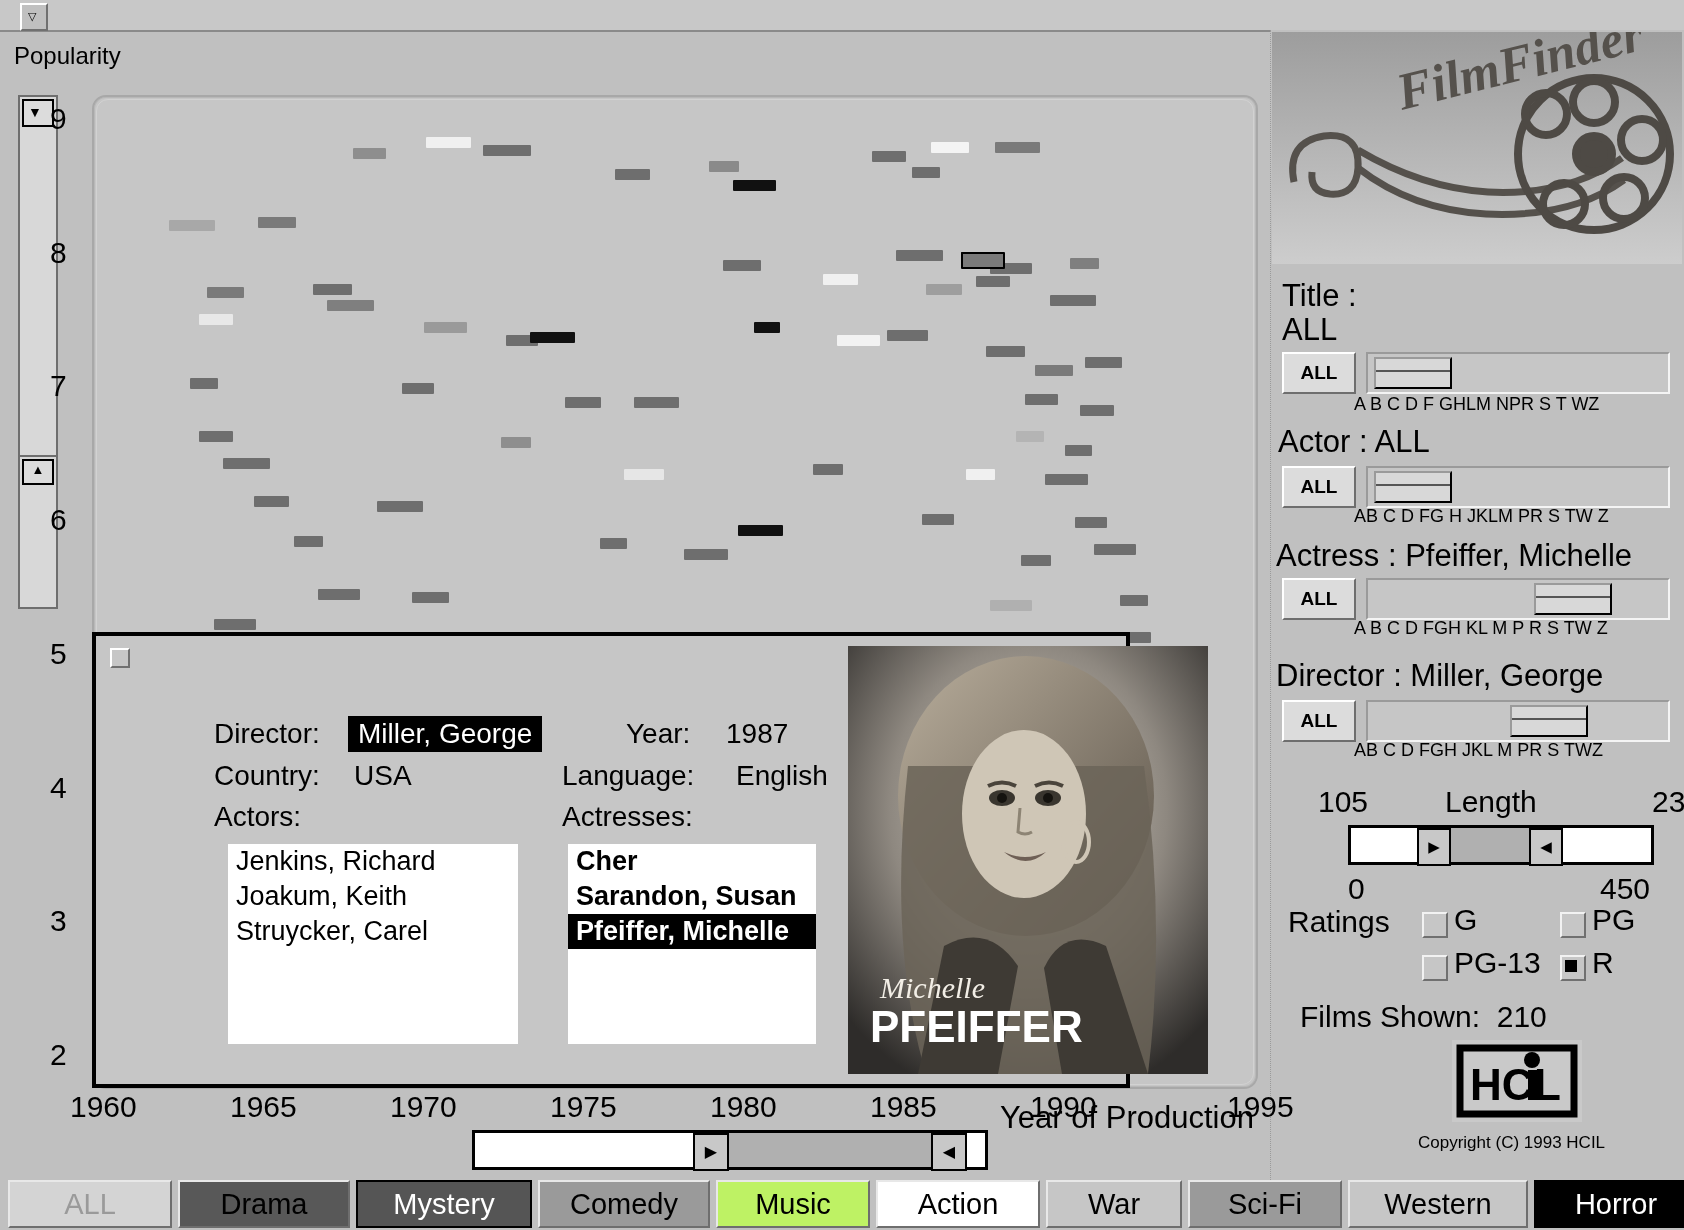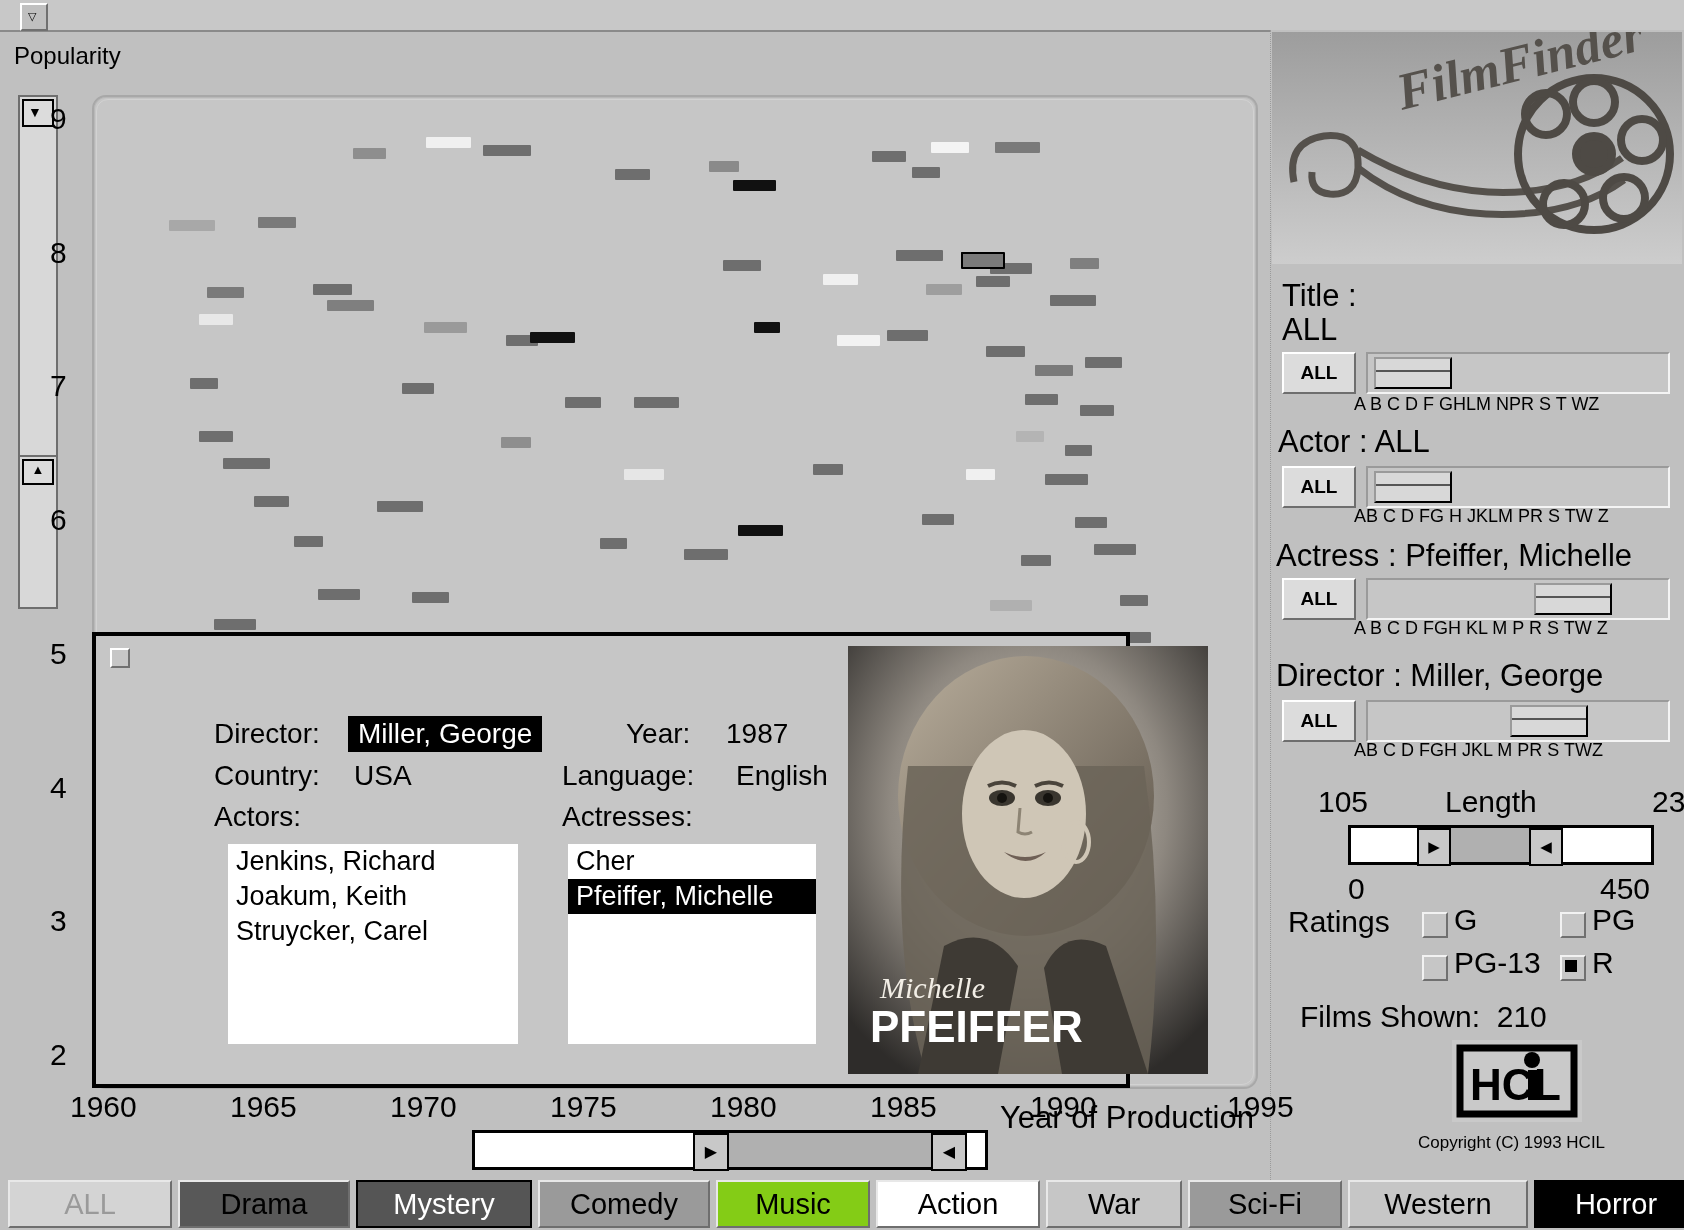--- a/index.html
+++ b/index.html
@@ -55,21 +55,21 @@
   #dir-val{left:252px;top:80px;background:#000;color:#fff;padding:2px 10px;font-size:28px;position:absolute;}
   #year-lbl{left:530px;top:82px;}
   #year-val{left:630px;top:82px;}
   #cty-lbl{left:118px;top:124px;}
   #cty-val{left:258px;top:124px;}
   #lang-lbl{left:466px;top:124px;}
   #lang-val{left:640px;top:124px;}
   #actors-lbl{left:118px;top:165px;}
   #actresses-lbl{left:466px;top:165px;}
   #actors-list{position:absolute;left:132px;top:208px;width:290px;height:200px;background:#fff;}
-  #actresses-list{position:absolute;left:472px;top:208px;width:248px;height:200px;background:#fff;overflow:hidden;}
+  #actresses-list{position:absolute;left:472px;top:208px;width:248px;height:200px;background:#fff;overflow:hidden;font-weight:bold;}
   .li{font-size:27px;padding:2px 8px;white-space:nowrap;}
   .li.sel{background:#000;color:#fff;}
   #poster{position:absolute;left:752px;top:10px;width:360px;height:428px;overflow:hidden;}
 
   
   #rpanel{left:1270px;top:30px;width:414px;height:1170px;background:#c0c0c0;
           border-left:1px dotted #9a9a9a;}
   #banner{left:1272px;top:32px;width:410px;height:232px;overflow:hidden;}
   .fld-lbl{position:absolute;font-size:31px;white-space:nowrap;}
   .allbtn{position:absolute;width:70px;height:38px;background:#dcdcdc;
@@ -219,20 +219,21 @@
   <div class="row" id="actors-lbl">Actors:</div>
   <div class="row" id="actresses-lbl">Actresses:</div>
 
   <div id="actors-list">
       <div class="li">Jenkins, Richard</div>
       <div class="li">Joakum, Keith</div>
       <div class="li">Struycker, Carel</div>
     </div>
   <div id="actresses-list">
       <div class="li">Cher</div>
+      <div class="li">Sarandon, Susan</div>
       <div class="li sel">Pfeiffer, Michelle</div>
     </div>
 
   <div id="poster">
     <svg width="360" height="428" viewBox="0 0 360 428">
       <defs>
         <radialGradient id="pg" cx="50%" cy="38%" r="70%">
           <stop offset="0%" stop-color="#d8d2c8"></stop>
             <stop offset="55%" stop-color="#8e8880"></stop>
           <stop offset="100%" stop-color="#2e2c2a"></stop>
@@ -363,21 +364,21 @@
     <circle cx="80" cy="20" r="8" fill="#000"></circle>
   </svg>
 </div>
 <div class="abs" id="copyright">Copyright (C) 1993 HCIL</div>
 
 <div class="abs" id="genrebar">
     <div class="genre" style="left: 8px; width: 160px; background: rgb(212, 212, 212); color: rgb(154, 154, 154);">ALL</div>
     <div class="genre" style="left: 178px; width: 168px; background: rgb(88, 88, 88); color: rgb(0, 0, 0);">Drama</div>
     <div class="genre" style="left: 356px; width: 172px; background: rgb(85, 85, 85); color: rgb(255, 255, 255); border-color: rgb(0, 0, 0);">Mystery</div>
     <div class="genre" style="left: 538px; width: 168px; background: rgb(154, 154, 154); color: rgb(0, 0, 0);">Comedy</div>
-    <div class="genre" style="left: 716px; width: 150px; background: #84cc16; color: rgb(0, 0, 0);">Music</div>
+    <div class="genre" style="left: 716px; width: 150px; background: #bef264; color: rgb(0, 0, 0);">Music</div>
     <div class="genre" style="left: 876px; width: 160px; background: rgb(255, 255, 255); color: rgb(0, 0, 0);">Action</div>
     <div class="genre" style="left: 1046px; width: 132px; background: rgb(198, 198, 198); color: rgb(0, 0, 0);">War</div>
     <div class="genre" style="left: 1188px; width: 150px; background: rgb(154, 154, 154); color: rgb(0, 0, 0);">Sci-Fi</div>
     <div class="genre" style="left: 1348px; width: 176px; background: rgb(198, 198, 198); color: rgb(0, 0, 0);">Western</div>
     <div class="genre" style="left: 1534px; width: 160px; background: rgb(0, 0, 0); color: rgb(255, 255, 255); border-color: rgb(0, 0, 0);">Horror</div>
   </div>
 
 <div class="ytick" style="top: 101.757px;">9</div>
 <div class="ytick" style="top: 235.541px;">8</div>
 <div class="ytick" style="top: 369.324px;">7</div>

